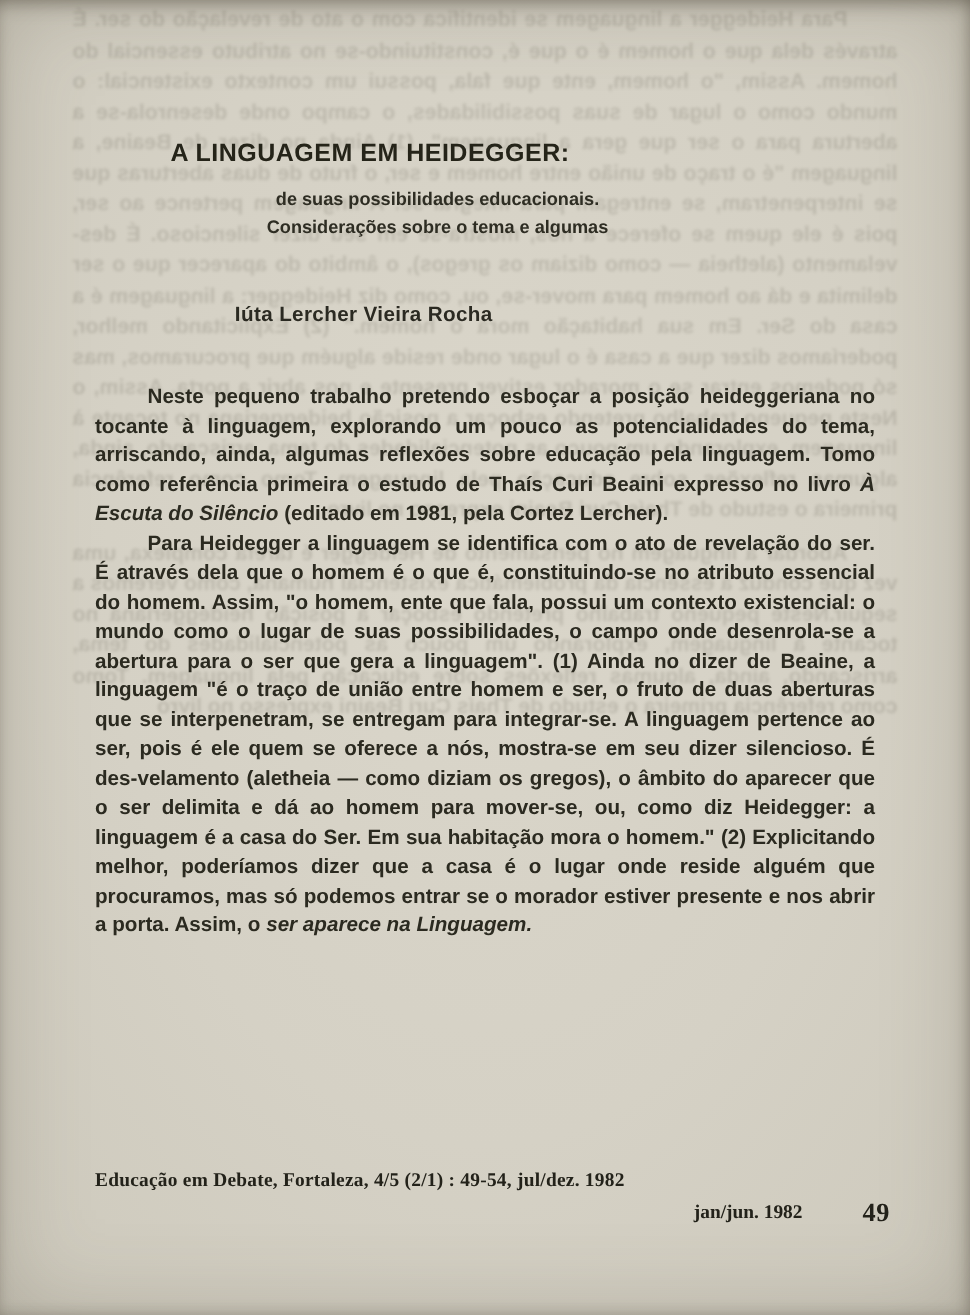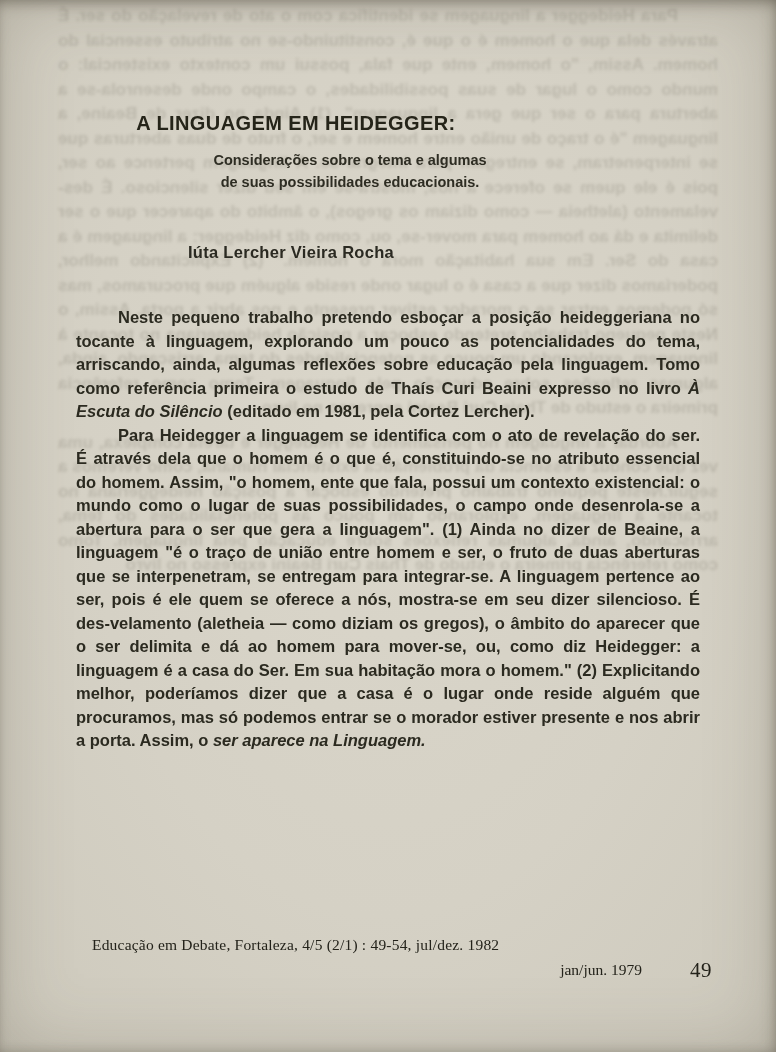--- a/index.html
+++ b/index.html
@@ -85,26 +85,26 @@
     font-size: 16.5px;
     line-height: 23.5px;
     font-weight: 700;
     text-align: justify;
     color: #2b2a20;
   }
   .body-text p { margin: 0; text-indent: 42px; }
   .body-text em { font-style: italic; }
   .footer {
     position: absolute;
-    left: 92px;
+    left: 76px;
     right: 76px;
     top: 936px;
     z-index: 1;
     font-family: "Liberation Serif", serif;
-    font-weight: 400;
+    font-weight: 700;
     color: #23221a;
   }
   .footer-line1 {
     font-size: 15.5px;
     letter-spacing: 0.2px;
   }
   .footer-line2 {
     position: relative;
     margin-top: 7px;
     font-size: 15.5px;
@@ -127,36 +127,36 @@
   <div class="ghost" aria-hidden="true">
     <p><span>Para Heidegger a linguagem se identifica com o ato de revelação do ser. É através dela que o homem é o que é, constituindo-se no atributo essencial do homem. Assim, "o homem, ente que fala, possui um contexto existencial: o mundo como o lugar de suas possibilidades, o campo onde desenrola-se a abertura para o ser que gera a linguagem". (1) Ainda no dizer de Beaine, a linguagem "é o traço de união entre homem e ser, o fruto de duas aberturas que se interpenetram, se entregam para integrar-se. A linguagem pertence ao ser, pois é ele quem se oferece a nós, mostra-se em seu dizer silencioso. É des-velamento (aletheia — como diziam os gregos), o âmbito do aparecer que o ser delimita e dá ao homem para mover-se, ou, como diz Heidegger: a linguagem é a casa do Ser. Em sua habitação mora o homem." (2) Explicitando melhor, poderíamos dizer que a casa é o lugar onde reside alguém que procuramos, mas só podemos entrar se o morador estiver presente e nos abrir a porta. Assim, o </span><span>Neste pequeno trabalho pretendo esboçar a posição heideggeriana no tocante à linguagem, explorando um pouco as potencialidades do tema, arriscando, ainda, algumas reflexões sobre educação pela linguagem. Tomo como referência primeira o estudo de Thaís Curi Beaini expresso no livro </span></p>
     <p><span>Abordar a linguagem no pensamento de Heidegger é tarefa complexa, uma vez que conduz à essência da problemática existencial humana, como veremos a seguir.</span><span>Neste pequeno trabalho pretendo esboçar a posição heideggeriana no tocante à linguagem, explorando um pouco as potencialidades do tema, arriscando, ainda, algumas reflexões sobre educação pela linguagem. Tomo como referência primeira o estudo de Thaís Curi Beaini expresso no livro </span></p>
   </div>
 
   <div class="content">
 
     <h1 class="title">A LINGUAGEM EM HEIDEGGER:</h1>
 
     <div class="subtitle">
+      <div>de suas possibilidades educacionais.</div>
       <div>Considerações sobre o tema e algumas</div>
-      <div>de suas possibilidades educacionais.</div>
     </div>
 
     <div class="author">Iúta Lercher Vieira Rocha</div>
 
     <div class="body-text">
       <p><span>Neste pequeno trabalho pretendo esboçar a posição heideggeriana no tocante à linguagem, explorando um pouco as potencialidades do tema, arriscando, ainda, algumas reflexões sobre educação pela linguagem. Tomo como referência primeira o estudo de Thaís Curi Beaini expresso no livro </span><em>À Escuta do Silêncio</em><span> (editado em 1981, pela Cortez Lercher).</span></p>
       <p><span>Para Heidegger a linguagem se identifica com o ato de revelação do ser. É através dela que o homem é o que é, constituindo-se no atributo essencial do homem. Assim, "o homem, ente que fala, possui um contexto existencial: o mundo como o lugar de suas possibilidades, o campo onde desenrola-se a abertura para o ser que gera a linguagem". (1) Ainda no dizer de Beaine, a linguagem "é o traço de união entre homem e ser, o fruto de duas aberturas que se interpenetram, se entregam para integrar-se. A linguagem pertence ao ser, pois é ele quem se oferece a nós, mostra-se em seu dizer silencioso. É des-velamento (aletheia — como diziam os gregos), o âmbito do aparecer que o ser delimita e dá ao homem para mover-se, ou, como diz Heidegger: a linguagem é a casa do Ser. Em sua habitação mora o homem." (2) Explicitando melhor, poderíamos dizer que a casa é o lugar onde reside alguém que procuramos, mas só podemos entrar se o morador estiver presente e nos abrir a porta. Assim, o </span><em>ser aparece na Linguagem.</em></p>
     </div>
 
   </div>
 
   <div class="footer">
     <div class="footer-line1">Educação em Debate, Fortaleza, 4/5 (2/1) : 49-54, jul/dez. 1982</div>
     <div class="footer-line2">
-      <span>jan/jun. 1979</span>
+      <span>jan/jun. 1982</span>
       <span class="page-number">49</span>
     </div>
   </div>
 
   <div class="vignette"></div>
 
 </div>
 
 </body></html>

